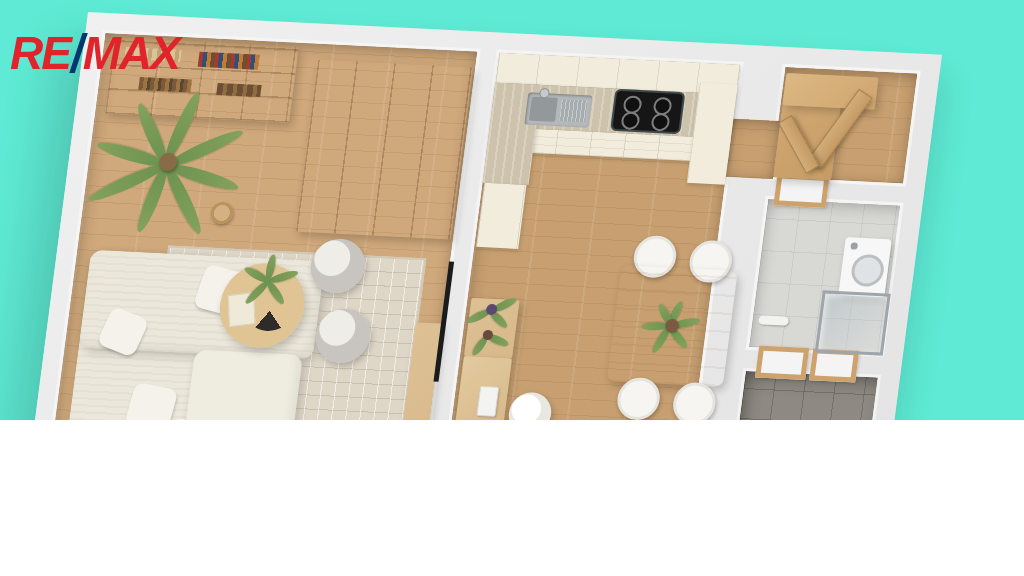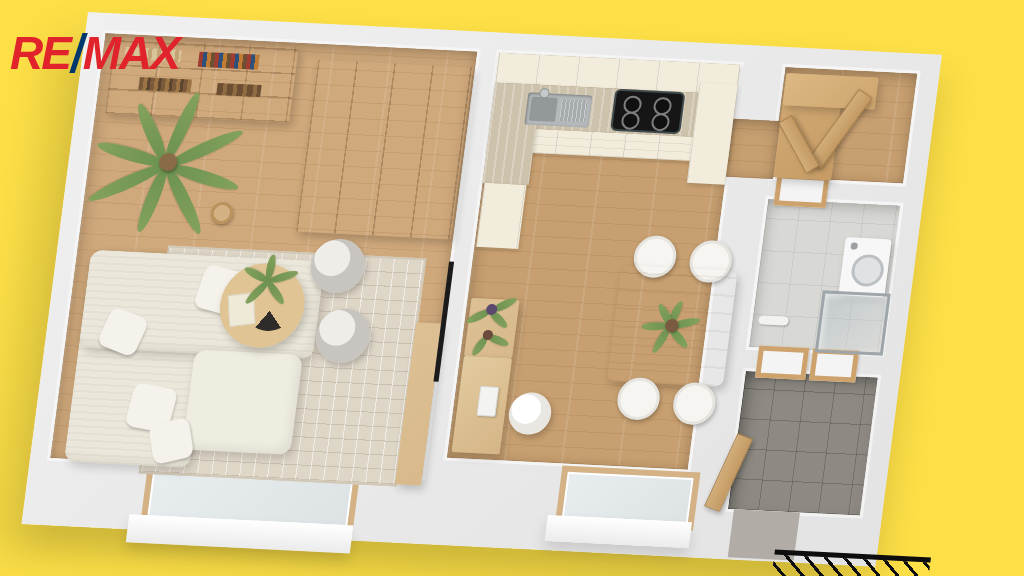--- a/index.html
+++ b/index.html
@@ -1,16 +1,16 @@
 <!DOCTYPE html>
 <html style="--wall: #e3e3e3; --wall-light: #f0f0f0; --floor-wood: #cfa87b; --floor-wood-deep: #c79f70; --tile-light: #d8d8d5; --tile-dark: #8e8a83; --cabinet-cream: #f2ecdc; --counter: #cdc2ab; --wood: #d7b98b; --wood-dark: #c49a63; --sofa: #ebe7da; --rug: #ded6c7; --green: #83a25c; --cooktop: #161616; --glass: #e8eef0; --remax-red: #e1232b; --remax-blue: #00386e;"><head>
 <meta charset="utf-8">
 <style>
   html,body{margin:0;padding:0;background:#ffffff;}
-  #stage{position:relative;width:1024px;height:576px;overflow:hidden;background:#fde047;
+  #stage{position:relative;width:1024px;height:420px;overflow:hidden;background:#5eead4;
          font-family:"Liberation Sans", sans-serif;}
   
   #logo{position:absolute;left:10px;top:26px;z-index:50;font-style:italic;font-weight:bold;
         font-size:46px;letter-spacing:-2px;white-space:nowrap;}
   #logo .red{color:var(--remax-red,#e1232b);}
   #logo .slash{color:var(--remax-blue,#00386e);display:inline-block;transform:scaleY(1.18);padding:0 1px;}
   
   #plan{position:absolute;left:88px;top:12px;width:854px;height:512px;
         transform:matrix(1,0.05,-0.13,1,0,0);transform-origin:0 0;
         background:linear-gradient(135deg,var(--wall-light,#f0f0f0),var(--wall,#e3e3e3));

